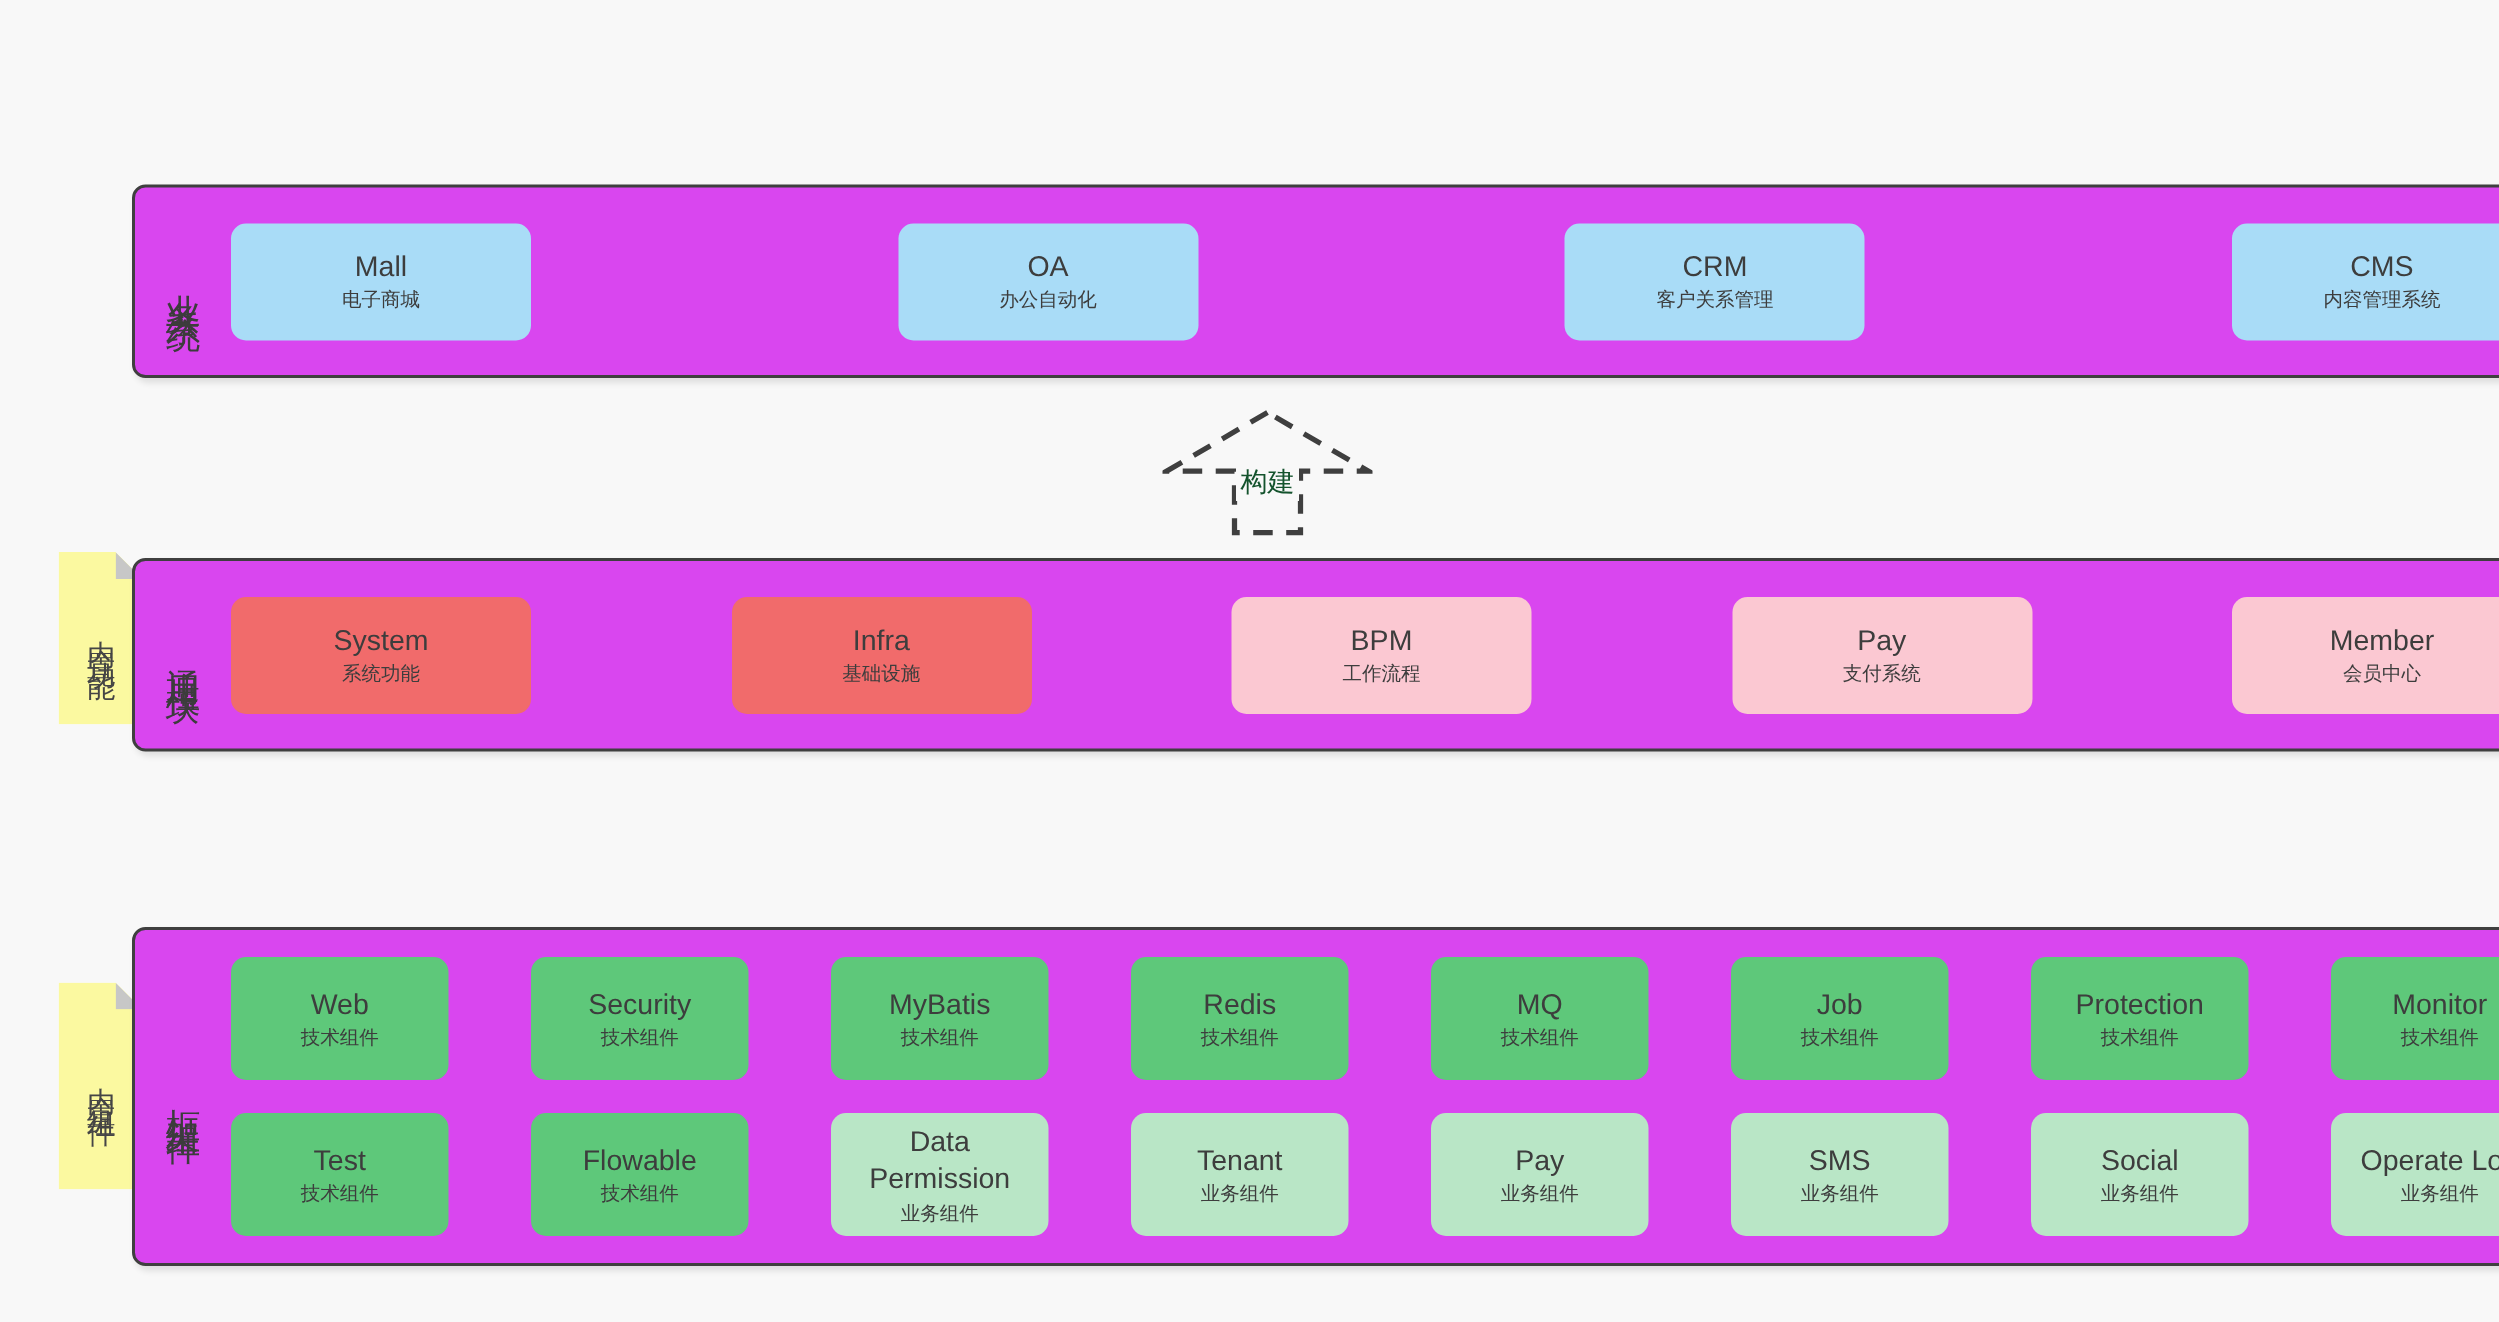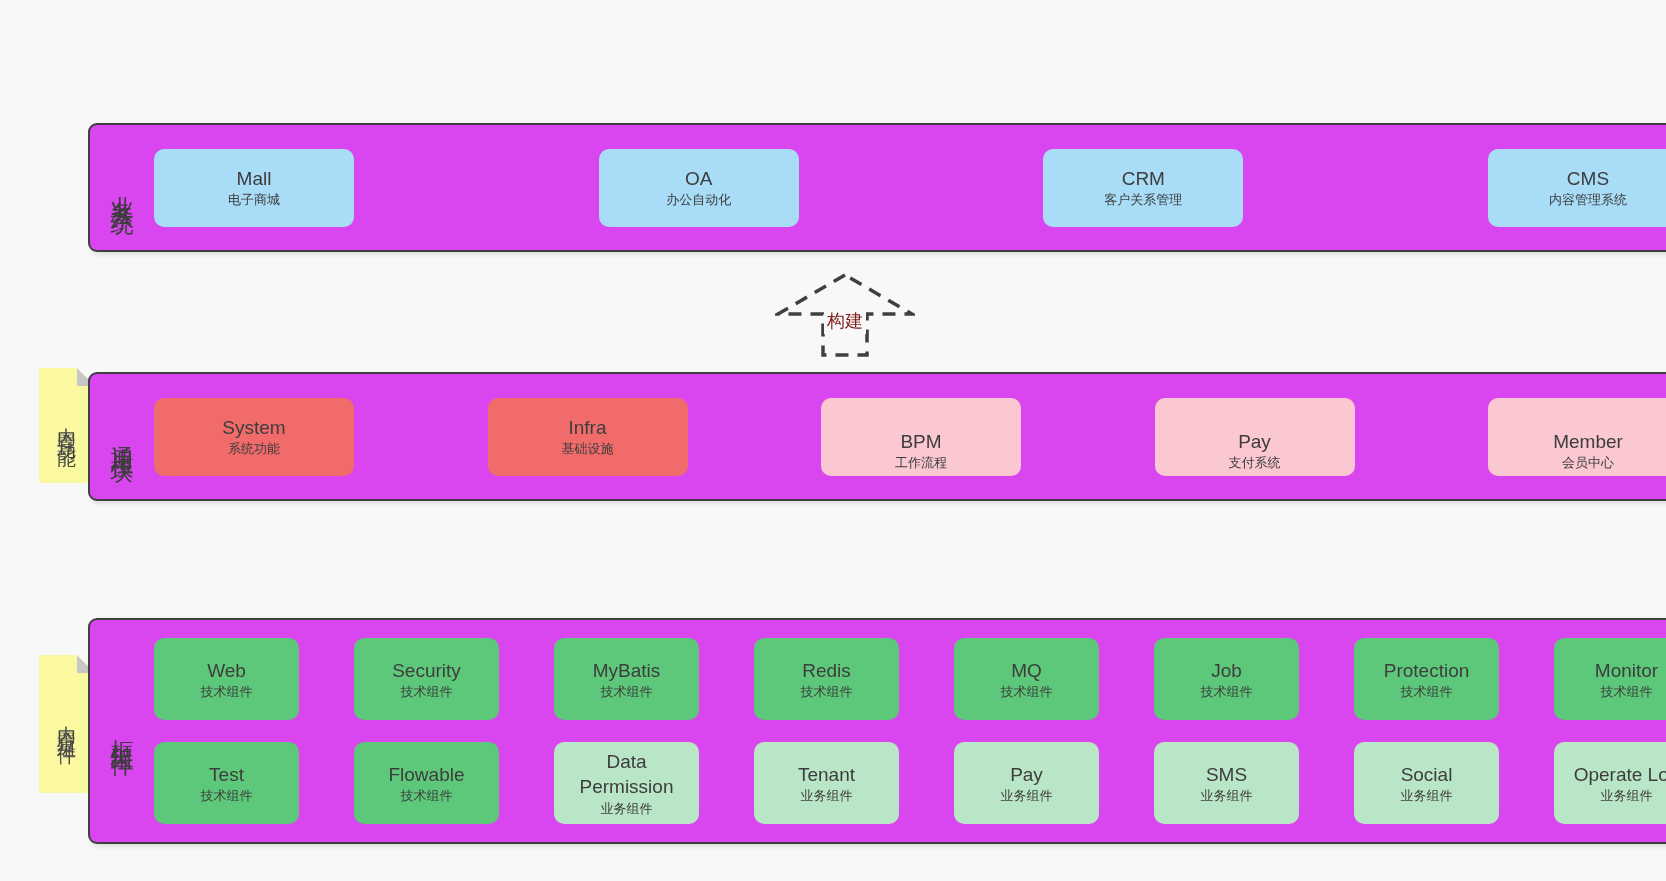--- a/index.html
+++ b/index.html
@@ -44,21 +44,21 @@
     display:flex; flex-direction:column; justify-content:center; align-items:center;
     text-align:center; color:#3d3d3d; line-height:1.32; padding:4px 6px;
   }
   .b6 { width:200px; height:78px; }
   .b8 { width:145px; height:82px; }
   .box .t { font-size:19px; }
   .box .s { font-size:13px; }
 
   .blue   { background:#a9dcf7; }
   .red    { background:#f16b6b; }
-  .pink   { background:#fbc8d2;justify-content:flex-end; }
+  .pink   { background:#fbc8d2; }
   .green  { background:#5ec87a; }
   .lgreen { background:#b9e6c6; }
 
   
   .sticky {
     position:absolute; left:39px; width:56px; background:#fbf9a0; z-index:1;
     display:flex; align-items:center; justify-content:center;
     clip-path:polygon(0 0, calc(100% - 18px) 0, 100% 18px, 100% 100%, 0 100%);
   }
   .sticky .fold {
@@ -72,21 +72,21 @@
   #sticky-functions  { top:368px; height:115px; }
   #sticky-components { top:655px; height:138px; }
 
   
   .block-arrow { position:absolute; width:140px; height:86px; z-index:1; }
   #arrow-build     { left:775px; top:272px; }
   #arrow-implement { left:785px; top:517px; }
   .block-arrow svg { display:block; }
   .arrow-label {
     position:absolute; left:50%; top:36px; transform:translateX(-50%);
-    background:#f8f8f8; font-size:18px; color:#7f1d1d;
+    background:#f8f8f8; font-size:18px; color:#14532d;
     padding:1px 3px; white-space:nowrap;
   }
 </style>
 </head>
 <body>
 
 <div class="canvas">
 
   <div class="sticky" id="sticky-functions">
     <span class="fold"></span>

